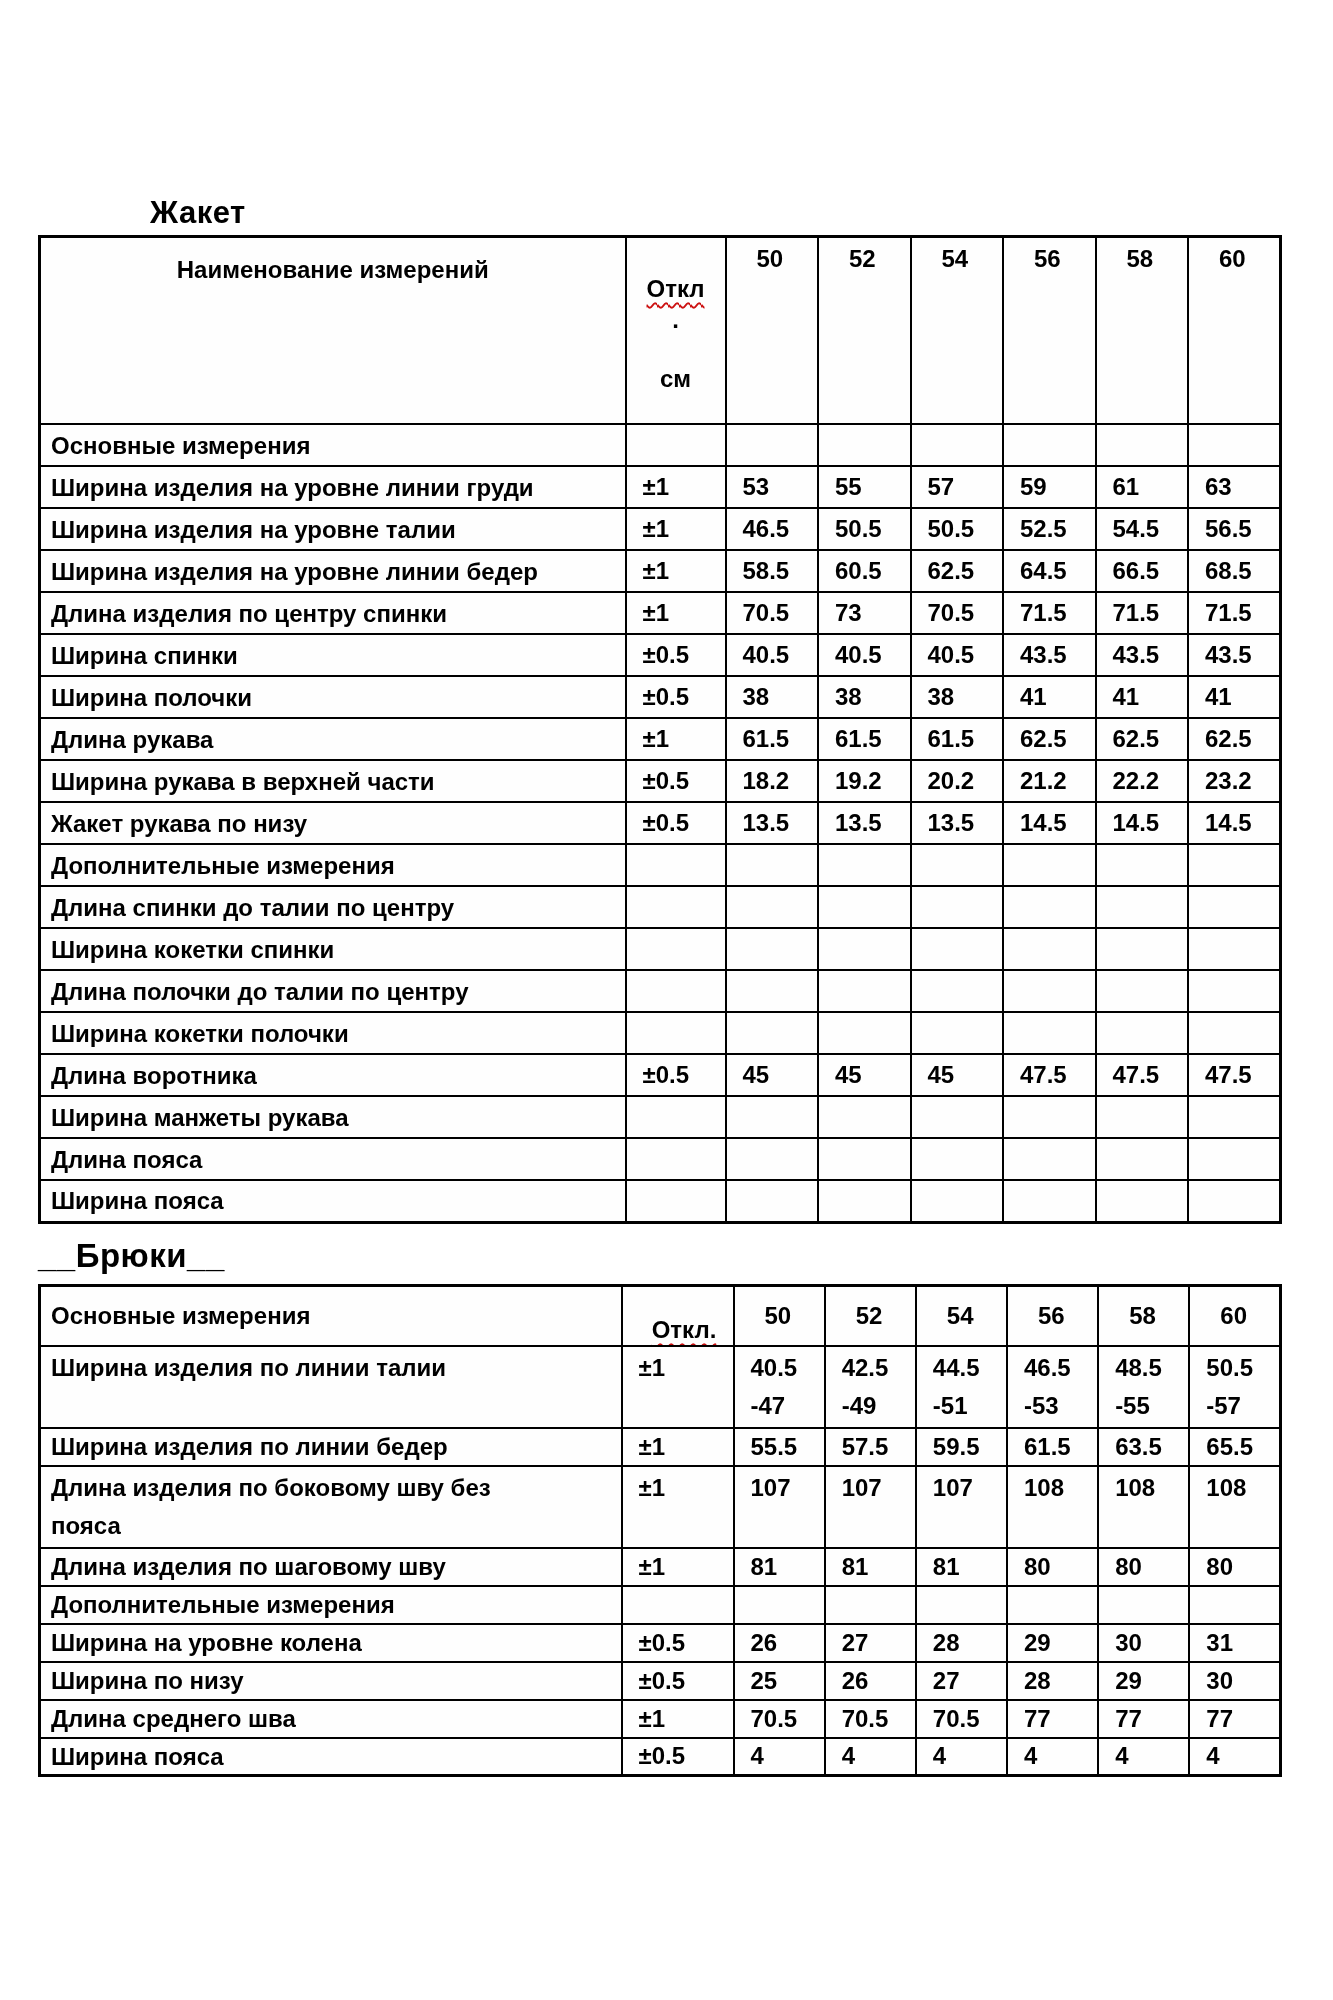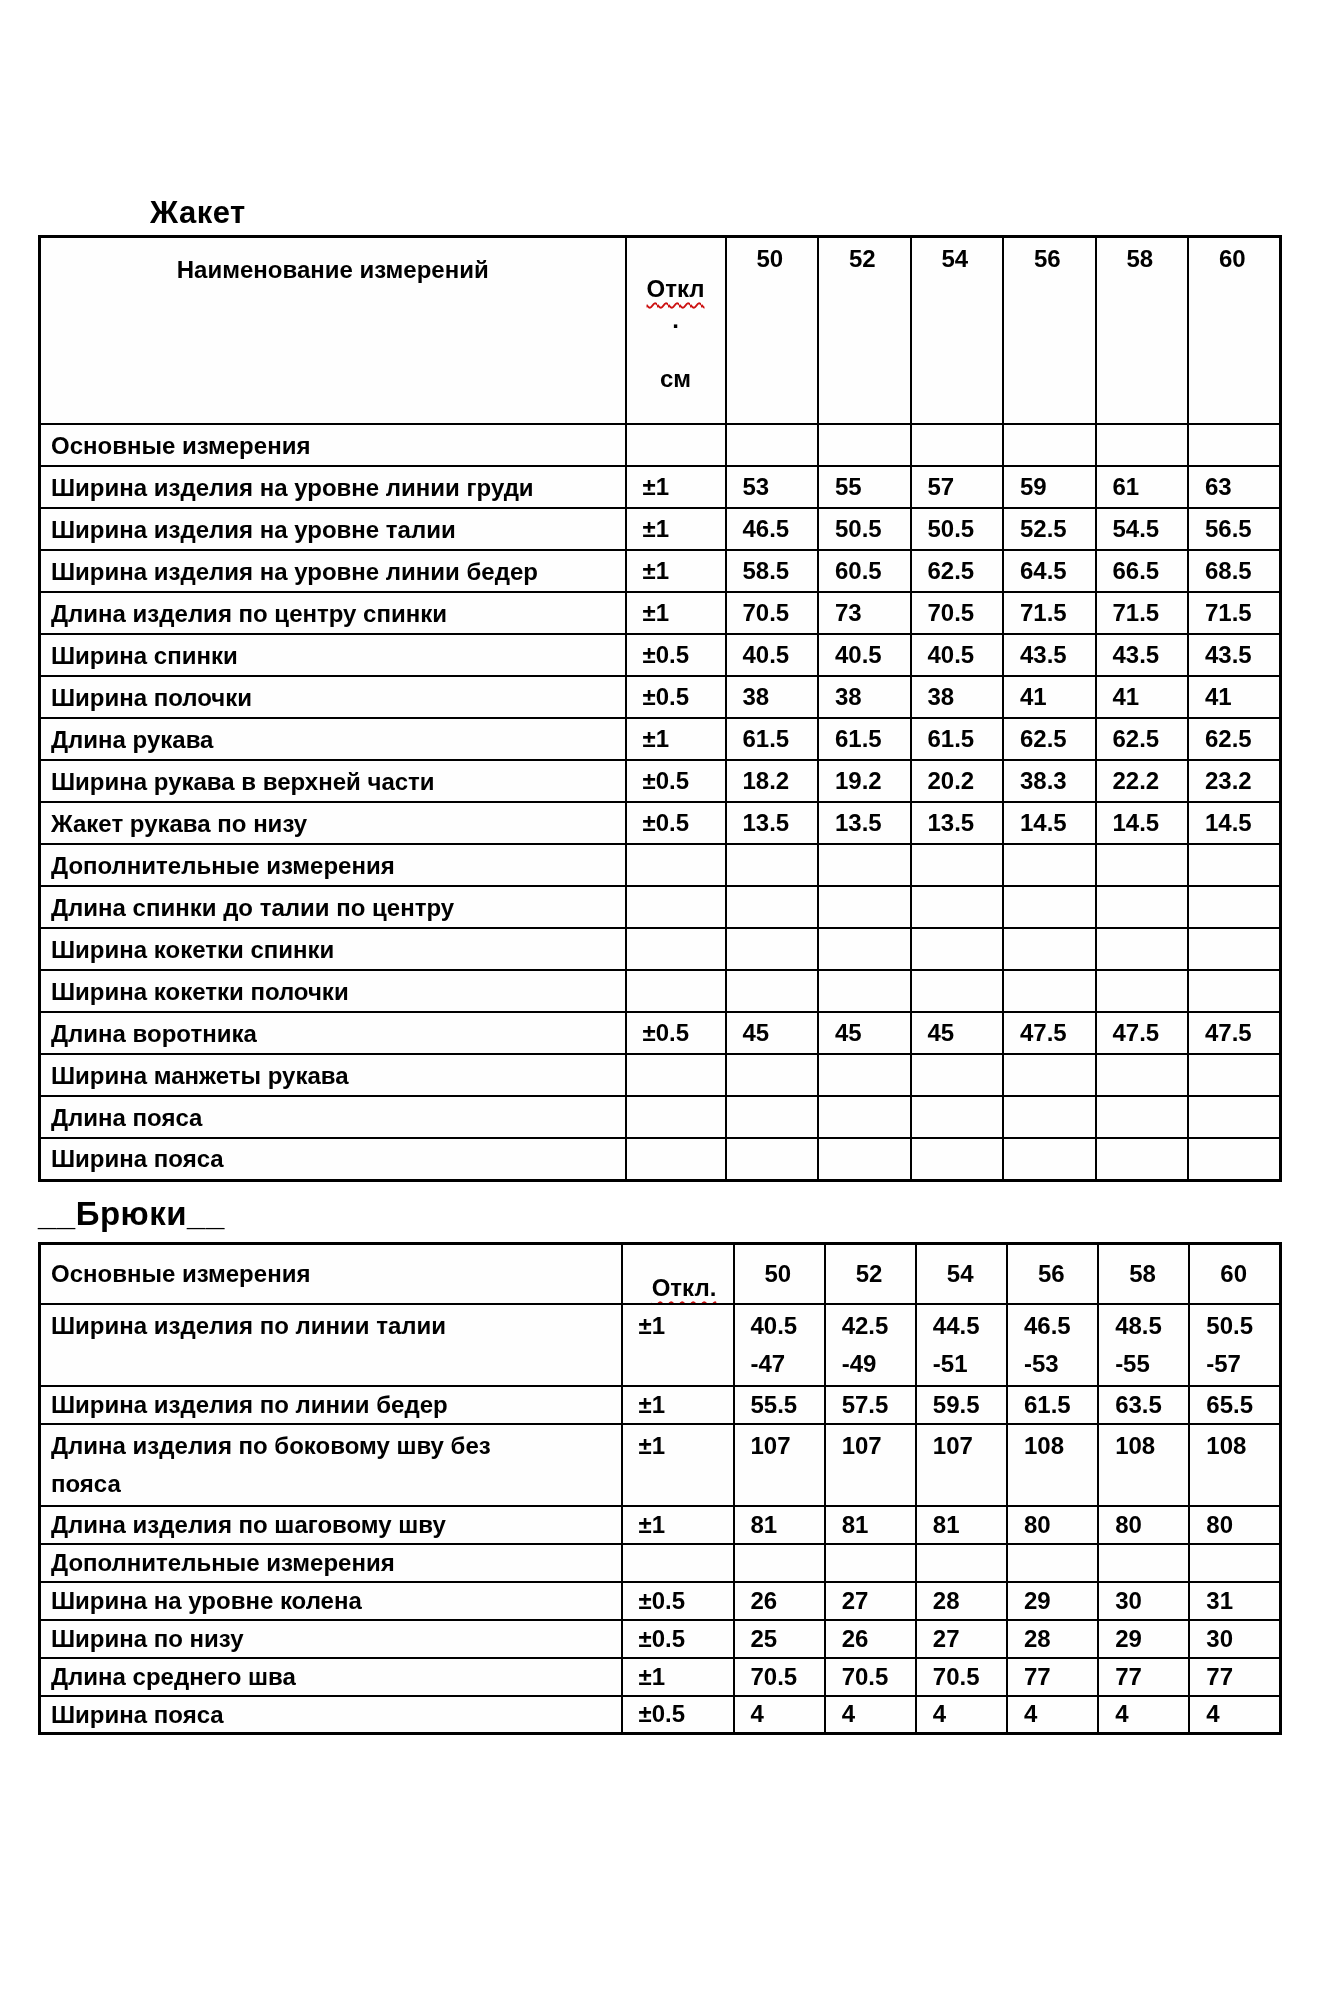--- a/index.html
+++ b/index.html
@@ -203,21 +203,21 @@
           <td class="val-cell">62.5</td>
           <td class="val-cell">62.5</td>
           <td class="val-cell">62.5</td>
         </tr>
         <tr>
           <td class="name-cell">Ширина рукава в верхней части</td>
           <td class="val-cell otkl-cell">±0.5</td>
           <td class="val-cell">18.2</td>
           <td class="val-cell">19.2</td>
           <td class="val-cell">20.2</td>
-          <td class="val-cell">38.3</td>
+          <td class="val-cell">21.2</td>
           <td class="val-cell">22.2</td>
           <td class="val-cell">23.2</td>
         </tr>
         <tr>
           <td class="name-cell">Жакет рукава по низу</td>
           <td class="val-cell otkl-cell">±0.5</td>
           <td class="val-cell">13.5</td>
           <td class="val-cell">13.5</td>
           <td class="val-cell">13.5</td>
           <td class="val-cell">14.5</td>
@@ -239,20 +239,30 @@
           <td class="val-cell otkl-cell"></td>
           <td class="val-cell"></td>
           <td class="val-cell"></td>
           <td class="val-cell"></td>
           <td class="val-cell"></td>
           <td class="val-cell"></td>
           <td class="val-cell"></td>
         </tr>
         <tr>
           <td class="name-cell">Ширина кокетки спинки</td>
+          <td class="val-cell otkl-cell"></td>
+          <td class="val-cell"></td>
+          <td class="val-cell"></td>
+          <td class="val-cell"></td>
+          <td class="val-cell"></td>
+          <td class="val-cell"></td>
+          <td class="val-cell"></td>
+        </tr>
+        <tr>
+          <td class="name-cell">Длина полочки до талии по центру</td>
           <td class="val-cell otkl-cell"></td>
           <td class="val-cell"></td>
           <td class="val-cell"></td>
           <td class="val-cell"></td>
           <td class="val-cell"></td>
           <td class="val-cell"></td>
           <td class="val-cell"></td>
         </tr>
         <tr>
           <td class="name-cell">Ширина кокетки полочки</td>

